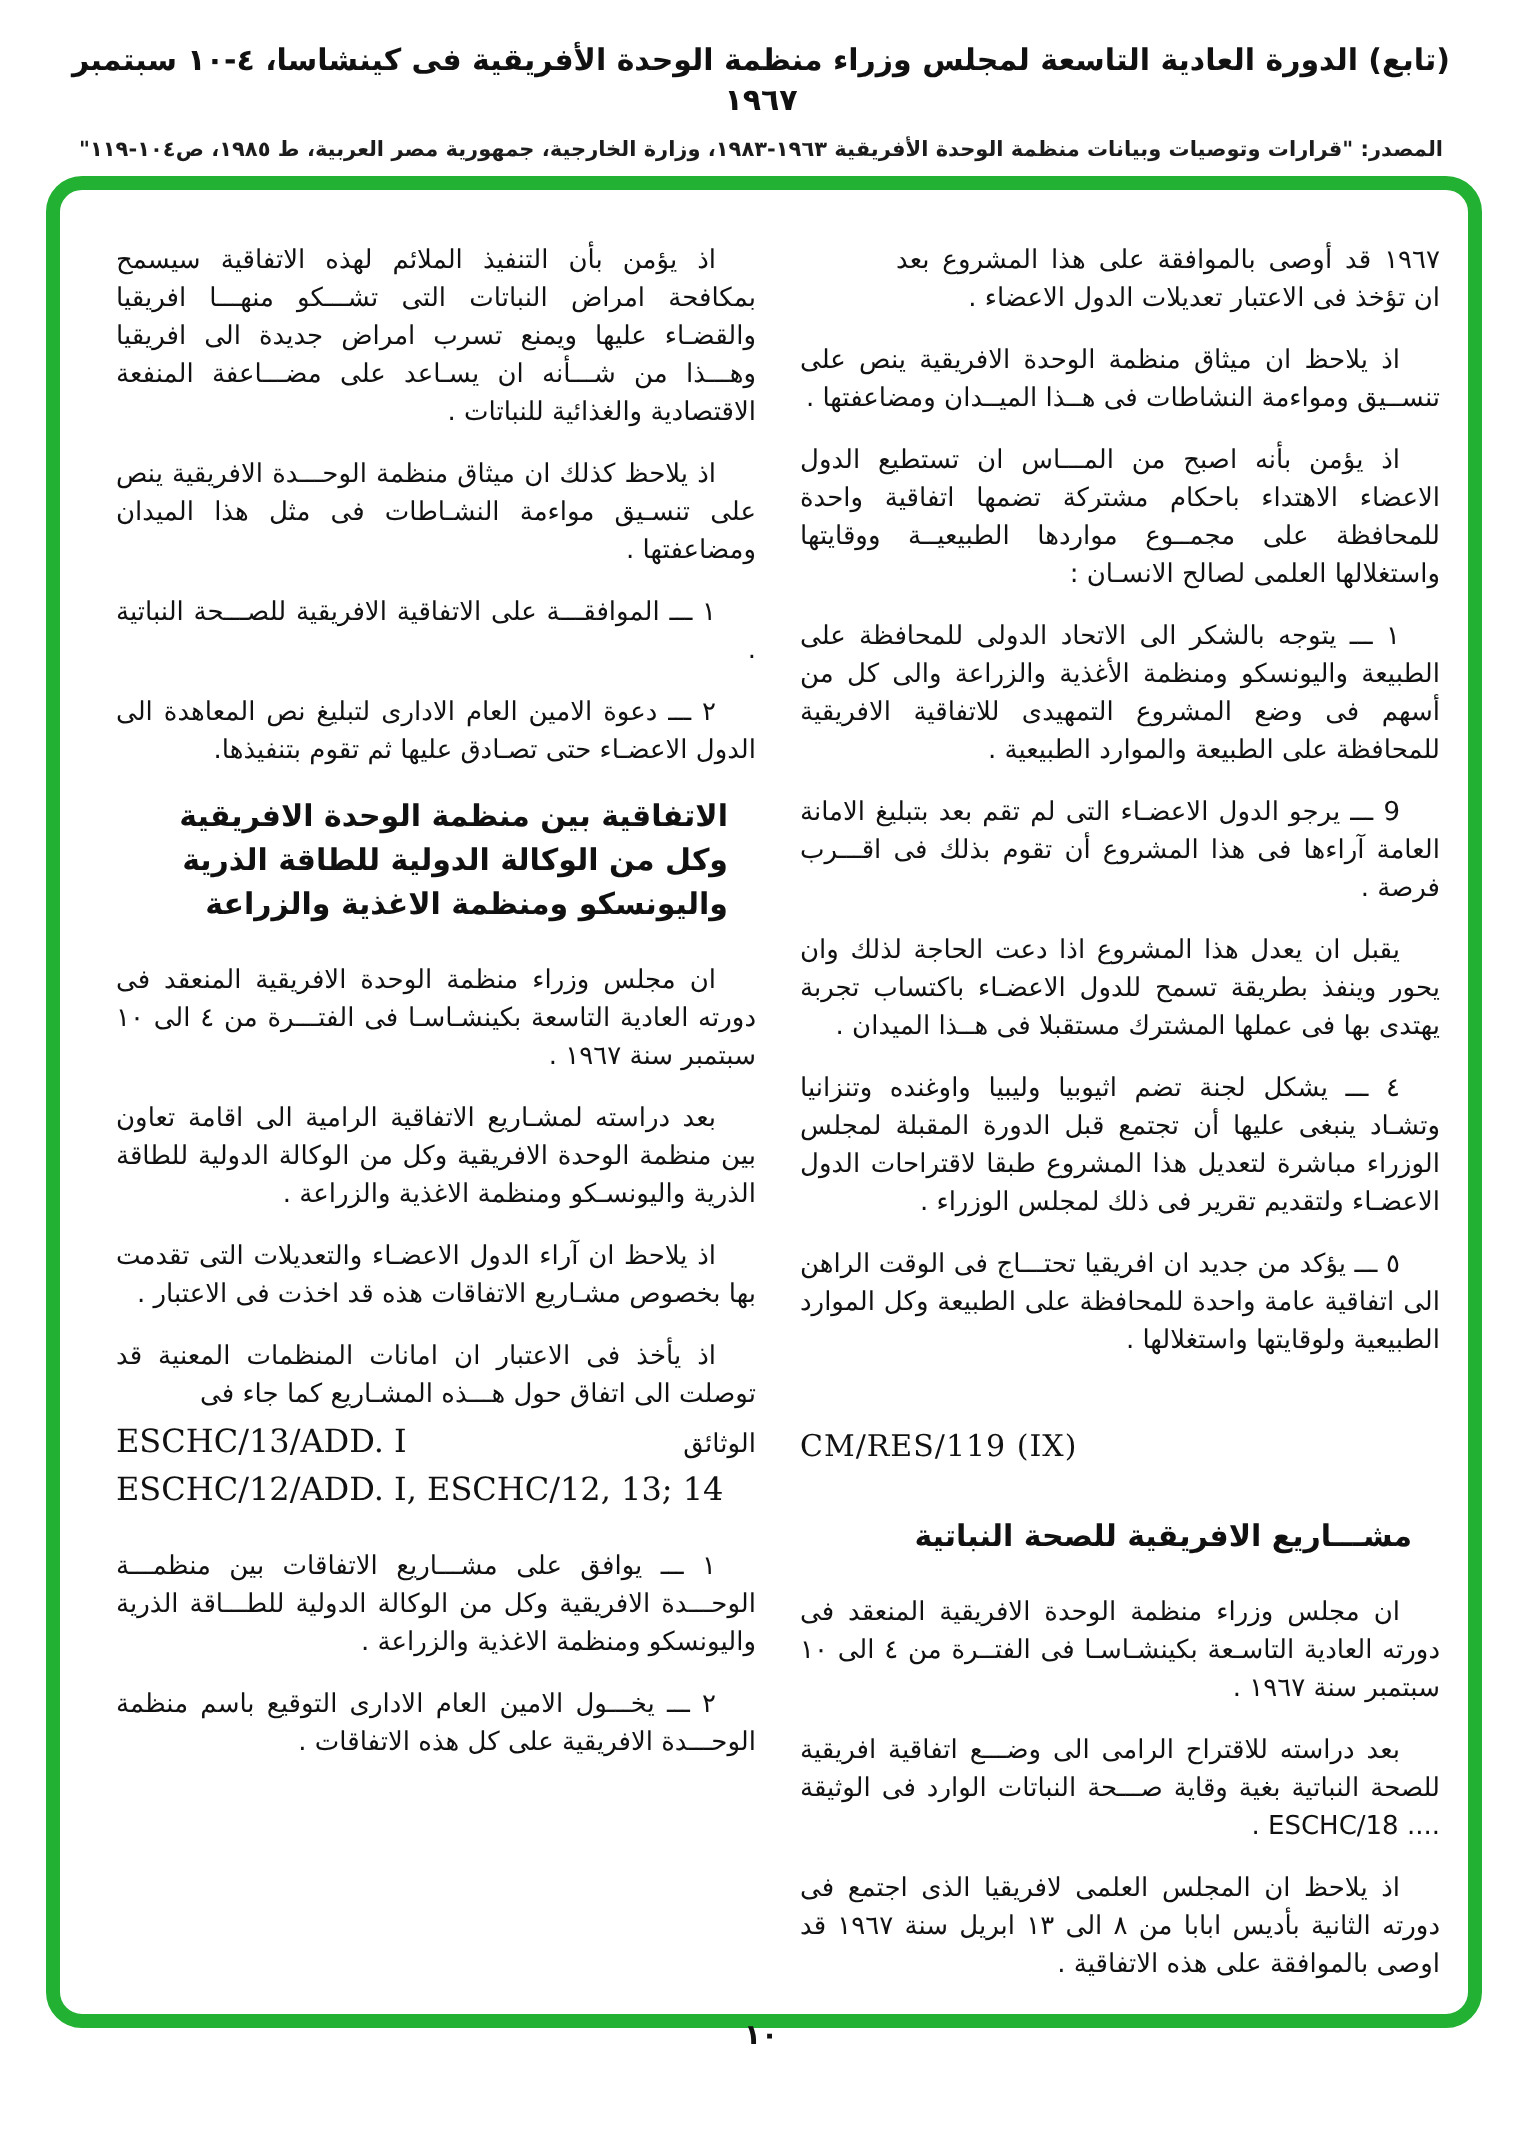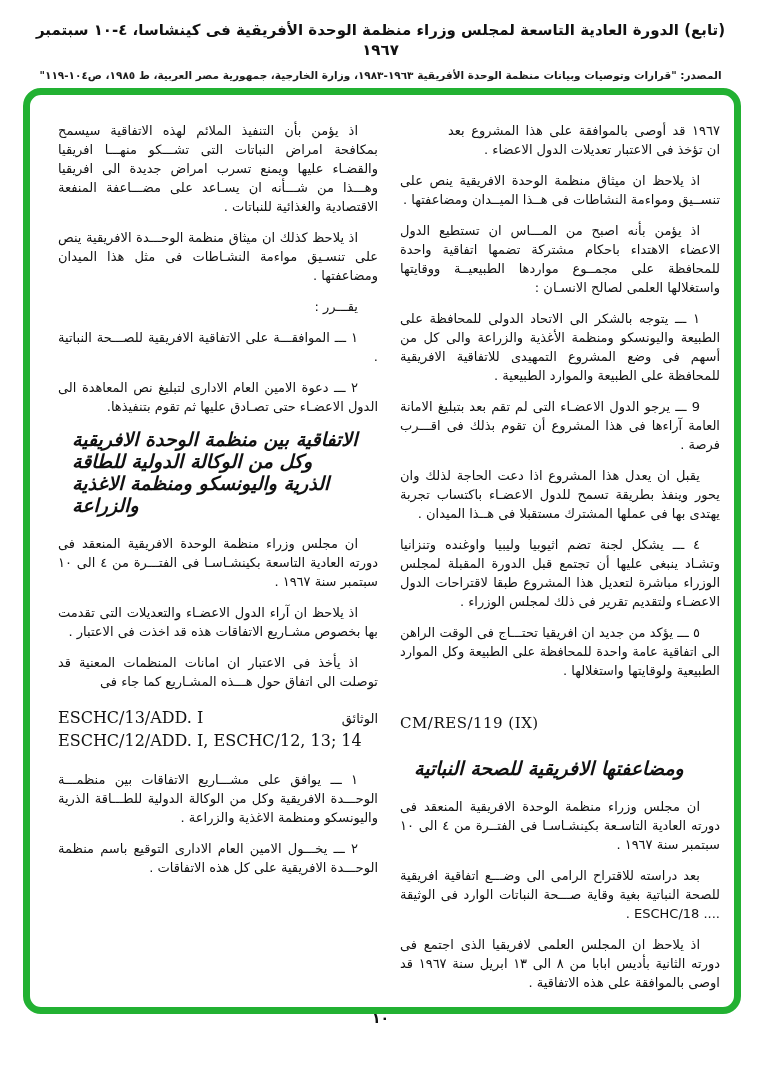--- a/index.html
+++ b/index.html
@@ -65,26 +65,25 @@
     direction:ltr;
     text-align:left;
     font-family:"DejaVu Serif","Liberation Serif",serif;
     font-size:15px;
     letter-spacing:0.5px;
     margin:34px 0 24px 0;
     text-indent:0;
   }
   .heading{
     font-weight:bold;
-    text-align:left;
-    font-size:19px;
+    text-align:right;
+    font-size:15px;
     line-height:22px;
     margin:0 0 18px 0;
     padding:0 14px;
-    font-style:italic;
   }
   .docs-line{
     display:flex;
     justify-content:space-between;
     align-items:baseline;
     margin:0 0 3px 0;
   }
   .docs-line .latin,
   .docs-line2{
     direction:ltr;
@@ -121,36 +120,36 @@
       <div class="col">
         <div class="para flush">١٩٦٧ قد أوصى بالموافقة على هذا المشروع بعد ان تؤخذ فى الاعتبار تعديلات الدول الاعضاء .</div>
         <div class="para">اذ يلاحظ ان ميثاق منظمة الوحدة الافريقية ينص على تنســيق ومواءمة النشاطات فى هــذا الميــدان ومضاعفتها .</div>
         <div class="para">اذ يؤمن بأنه اصبح من المـــاس ان تستطيع الدول الاعضاء الاهتداء باحكام مشتركة تضمها اتفاقية واحدة للمحافظة على مجمــوع مواردها الطبيعيــة ووقايتها واستغلالها العلمى لصالح الانسـان :</div>
         <div class="para">١ ـــ يتوجه بالشكر الى الاتحاد الدولى للمحافظة على الطبيعة واليونسكو ومنظمة الأغذية والزراعة والى كل من أسهم فى وضع المشروع التمهيدى للاتفاقية الافريقية للمحافظة على الطبيعة والموارد الطبيعية .</div>
         <div class="para">9 ـــ يرجو الدول الاعضـاء التى لم تقم بعد بتبليغ الامانة العامة آراءها فى هذا المشروع أن تقوم بذلك فى اقـــرب فرصة .</div>
         <div class="para">يقبل ان  يعدل هذا المشروع اذا دعت الحاجة لذلك وان يحور وينفذ بطريقة تسمح للدول الاعضـاء باكتساب تجربة يهتدى بها فى عملها المشترك مستقبلا فى هــذا الميدان .</div>
         <div class="para">٤ ـــ يشكل لجنة تضم اثيوبيا وليبيا واوغنده وتنزانيا وتشـاد ينبغى عليها أن تجتمع قبل الدورة المقبلة لمجلس الوزراء مباشرة لتعديل هذا المشروع طبقا لاقتراحات الدول الاعضـاء ولتقديم تقرير فى ذلك لمجلس الوزراء .</div>
         <div class="para">٥ ـــ يؤكد من جديد ان افريقيا تحتـــاج فى الوقت الراهن الى اتفاقية عامة واحدة للمحافظة على الطبيعة وكل الموارد الطبيعية ولوقايتها واستغلالها .</div>
         <div class="res-num">CM/RES/119 (IX)</div>
-        <div class="heading">ومضاعفتها الافريقية للصحة النباتية</div>
+        <div class="heading">مشـــاريع الافريقية للصحة النباتية</div>
         <div class="para">ان مجلس وزراء منظمة الوحدة الافريقية المنعقد فى دورته العادية التاسـعة بكينشـاسـا فى الفتــرة من ٤ الى ١٠ سبتمبر سنة ١٩٦٧ .</div>
         <div class="para">بعد دراسته للاقتراح الرامى الى وضـــع اتفاقية افريقية للصحة النباتية بغية وقاية صـــحة النباتات الوارد فى الوثيقة .... ESCHC/18 .</div>
         <div class="para">اذ يلاحظ ان المجلس العلمى لافريقيا الذى اجتمع فى دورته الثانية بأديس ابابا من ٨ الى ١٣ ابريل سنة ١٩٦٧ قد اوصى بالموافقة على هذه الاتفاقية .</div>
       </div>
 
       <div class="col">
         <div class="para">اذ يؤمن بأن التنفيذ الملائم لهذه الاتفاقية سيسمح بمكافحة امراض النباتات التى تشـــكو منهـــا افريقيا والقضـاء عليها ويمنع تسرب امراض جديدة الى افريقيا وهـــذا من شـــأنه ان يسـاعد على مضـــاعفة المنفعة الاقتصادية والغذائية للنباتات .</div>
         <div class="para">اذ يلاحظ كذلك ان ميثاق منظمة الوحـــدة الافريقية ينص على تنسـيق مواءمة النشـاطات فى مثل هذا الميدان ومضاعفتها .</div>
-        <div class="para">يقـــرر :</div>
         <div class="para">١ ـــ الموافقـــة على الاتفاقية الافريقية للصـــحة النباتية .</div>
         <div class="para">٢ ـــ دعوة الامين العام الادارى لتبليغ نص المعاهدة الى الدول الاعضـاء حتى تصـادق عليها ثم تقوم بتنفيذها.</div>
         <div class="heading">الاتفاقية بين منظمة الوحدة الافريقية وكل من الوكالة الدولية للطاقة الذرية واليونسكو ومنظمة الاغذية والزراعة</div>
         <div class="para">ان مجلس وزراء منظمة الوحدة الافريقية المنعقد فى دورته العادية التاسعة بكينشـاسـا فى الفتـــرة من ٤ الى ١٠ سبتمبر سنة ١٩٦٧ .</div>
+        <div class="para">بعد دراسته لمشـاريع الاتفاقية الرامية الى اقامة تعاون بين منظمة الوحدة الافريقية وكل من الوكالة الدولية للطاقة الذرية واليونسـكو ومنظمة الاغذية والزراعة .</div>
         <div class="para">اذ يلاحظ ان آراء الدول الاعضـاء والتعديلات التى تقدمت بها بخصوص مشـاريع الاتفاقات هذه قد اخذت فى الاعتبار .</div>
-        <div class="para" style="margin-bottom:17px;">اذ يأخذ فى الاعتبار ان امانات المنظمات المعنية قد توصلت الى اتفاق حول هـــذه المشـاريع كما جاء فى</div>
+        <div class="para" style="margin-bottom:4px;">اذ يأخذ فى الاعتبار ان امانات المنظمات المعنية قد توصلت الى اتفاق حول هـــذه المشـاريع كما جاء فى</div>
         <div class="docs-line">
           <span>الوثائق</span>
           <span class="latin">ESCHC/13/ADD. I</span>
         </div>
         <div class="docs-line2">ESCHC/12/ADD. I, ESCHC/12, 13; 14</div>
         <div class="para">١ ـــ يوافق على مشـــاريع الاتفاقات بين منظمـــة الوحـــدة الافريقية وكل من الوكالة الدولية للطـــاقة الذرية واليونسكو ومنظمة الاغذية والزراعة .</div>
         <div class="para">٢ ـــ يخـــول الامين العام الادارى التوقيع باسم منظمة الوحـــدة الافريقية على كل هذه الاتفاقات .</div>
       </div>
 
     </div>

